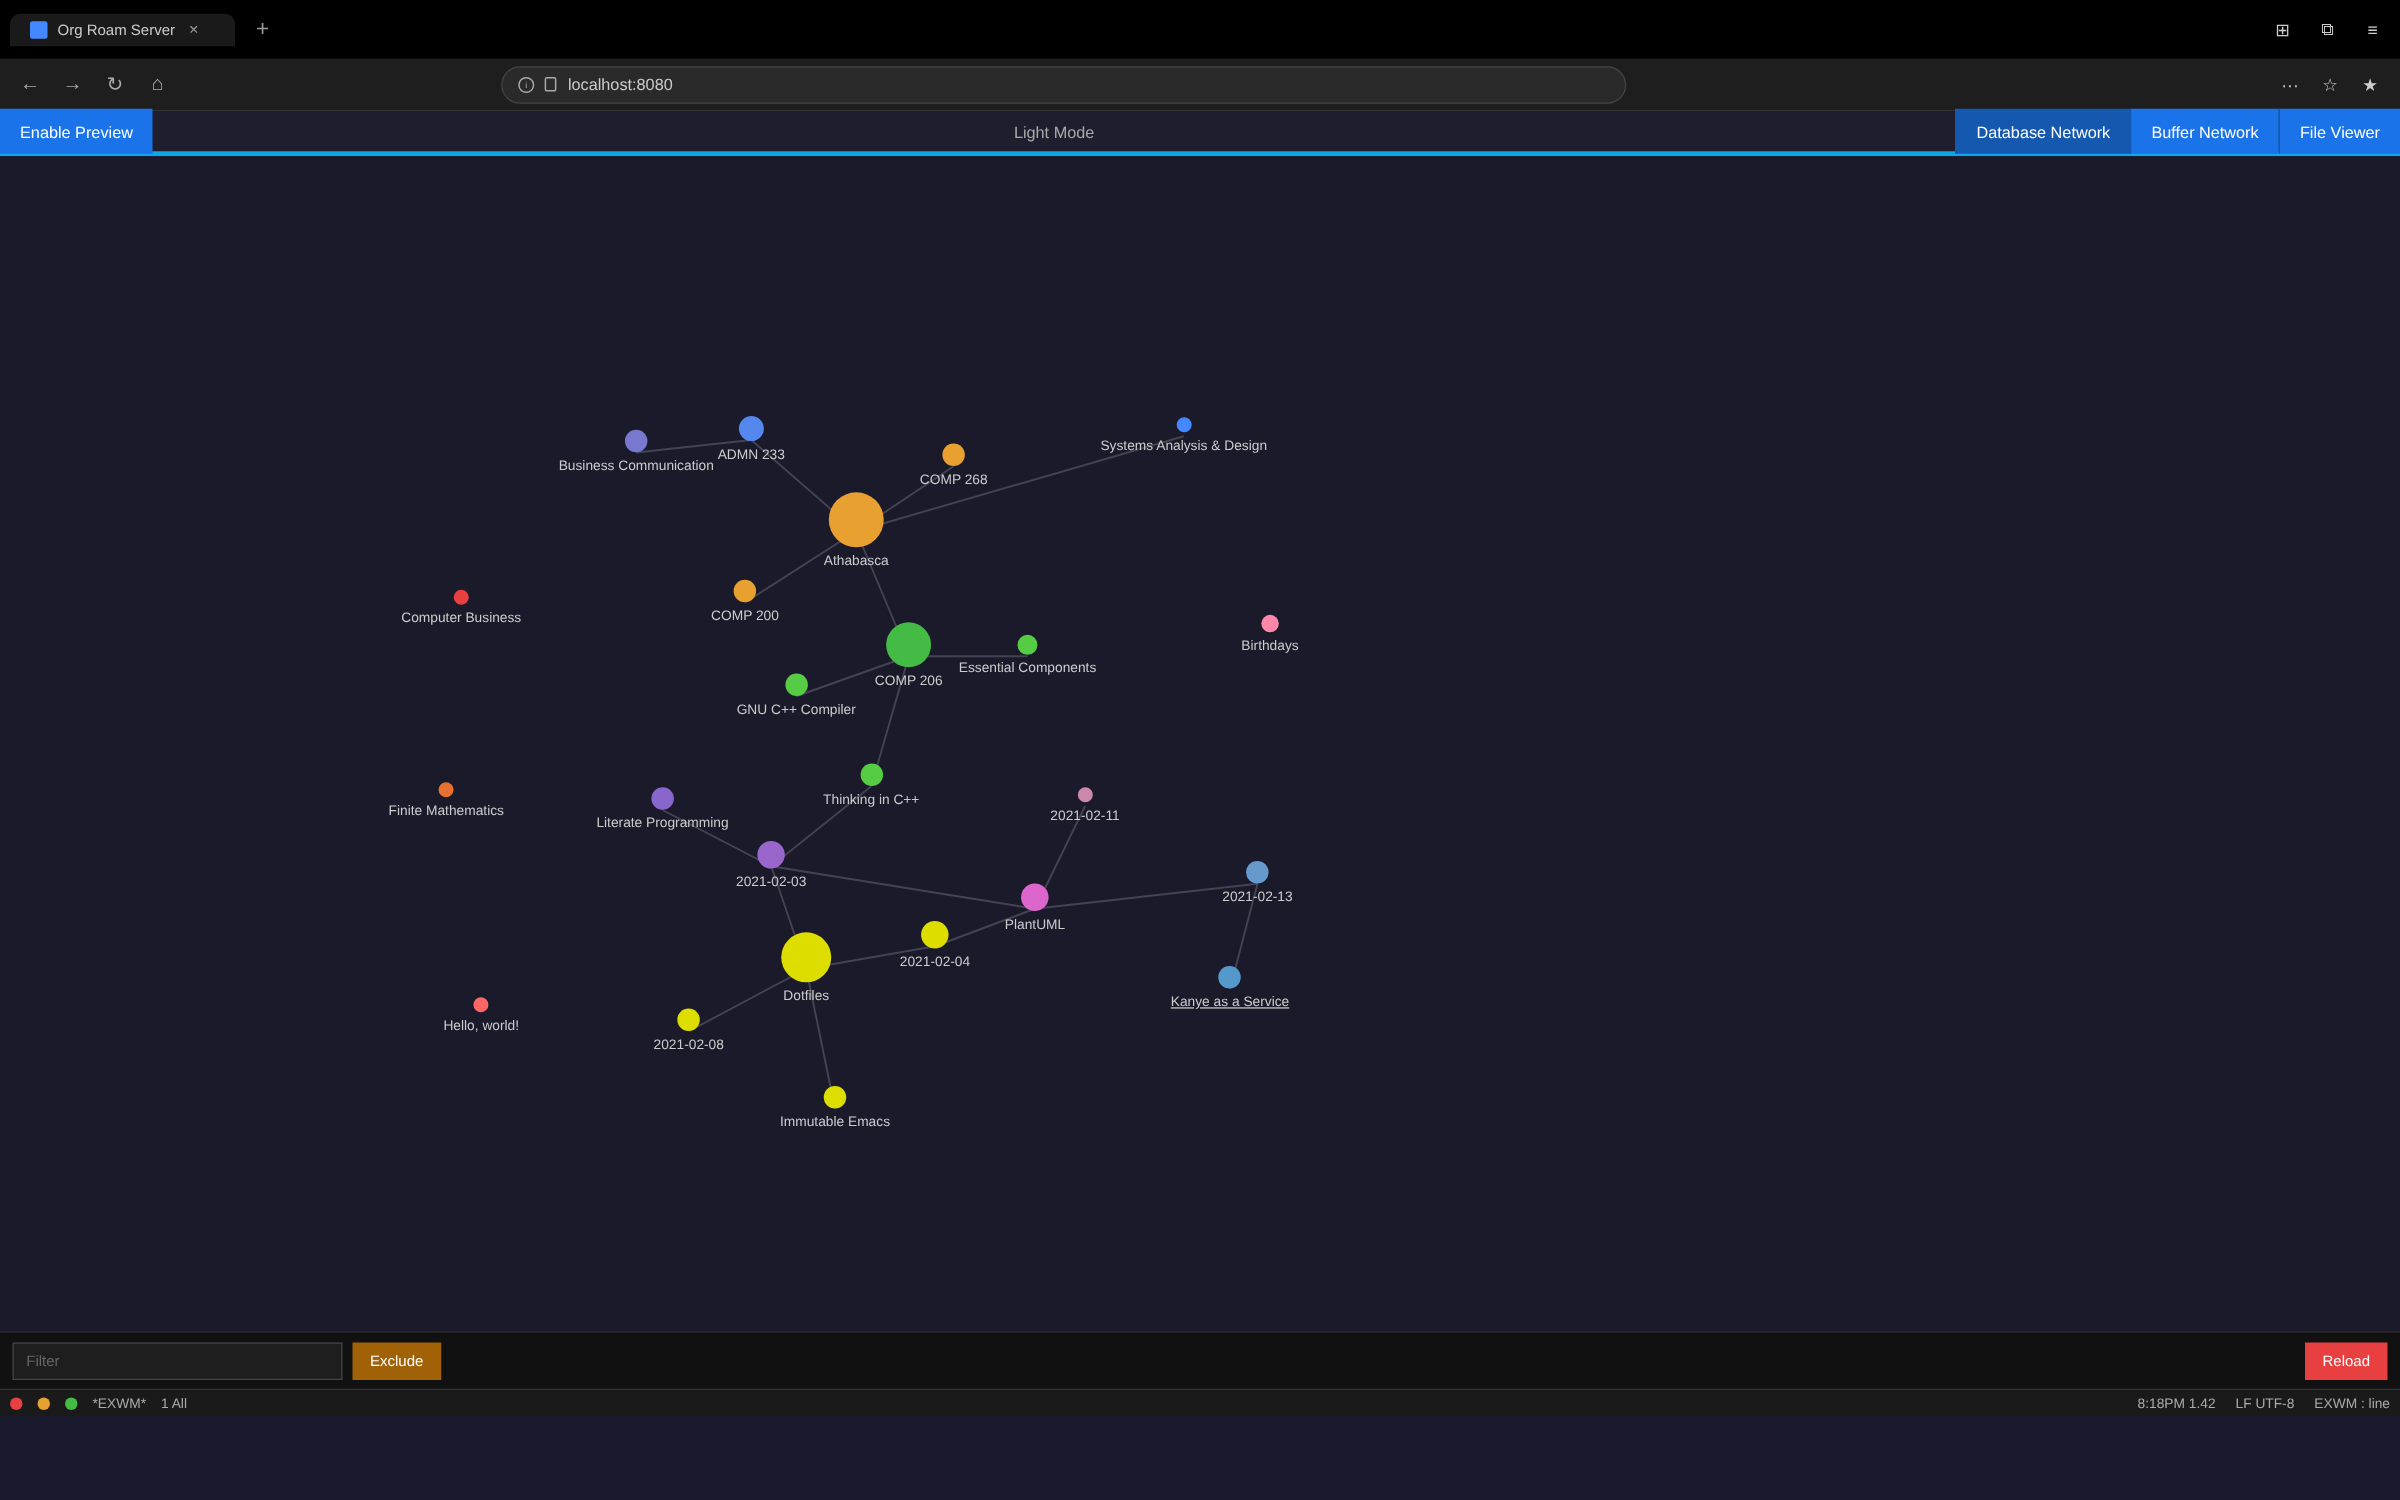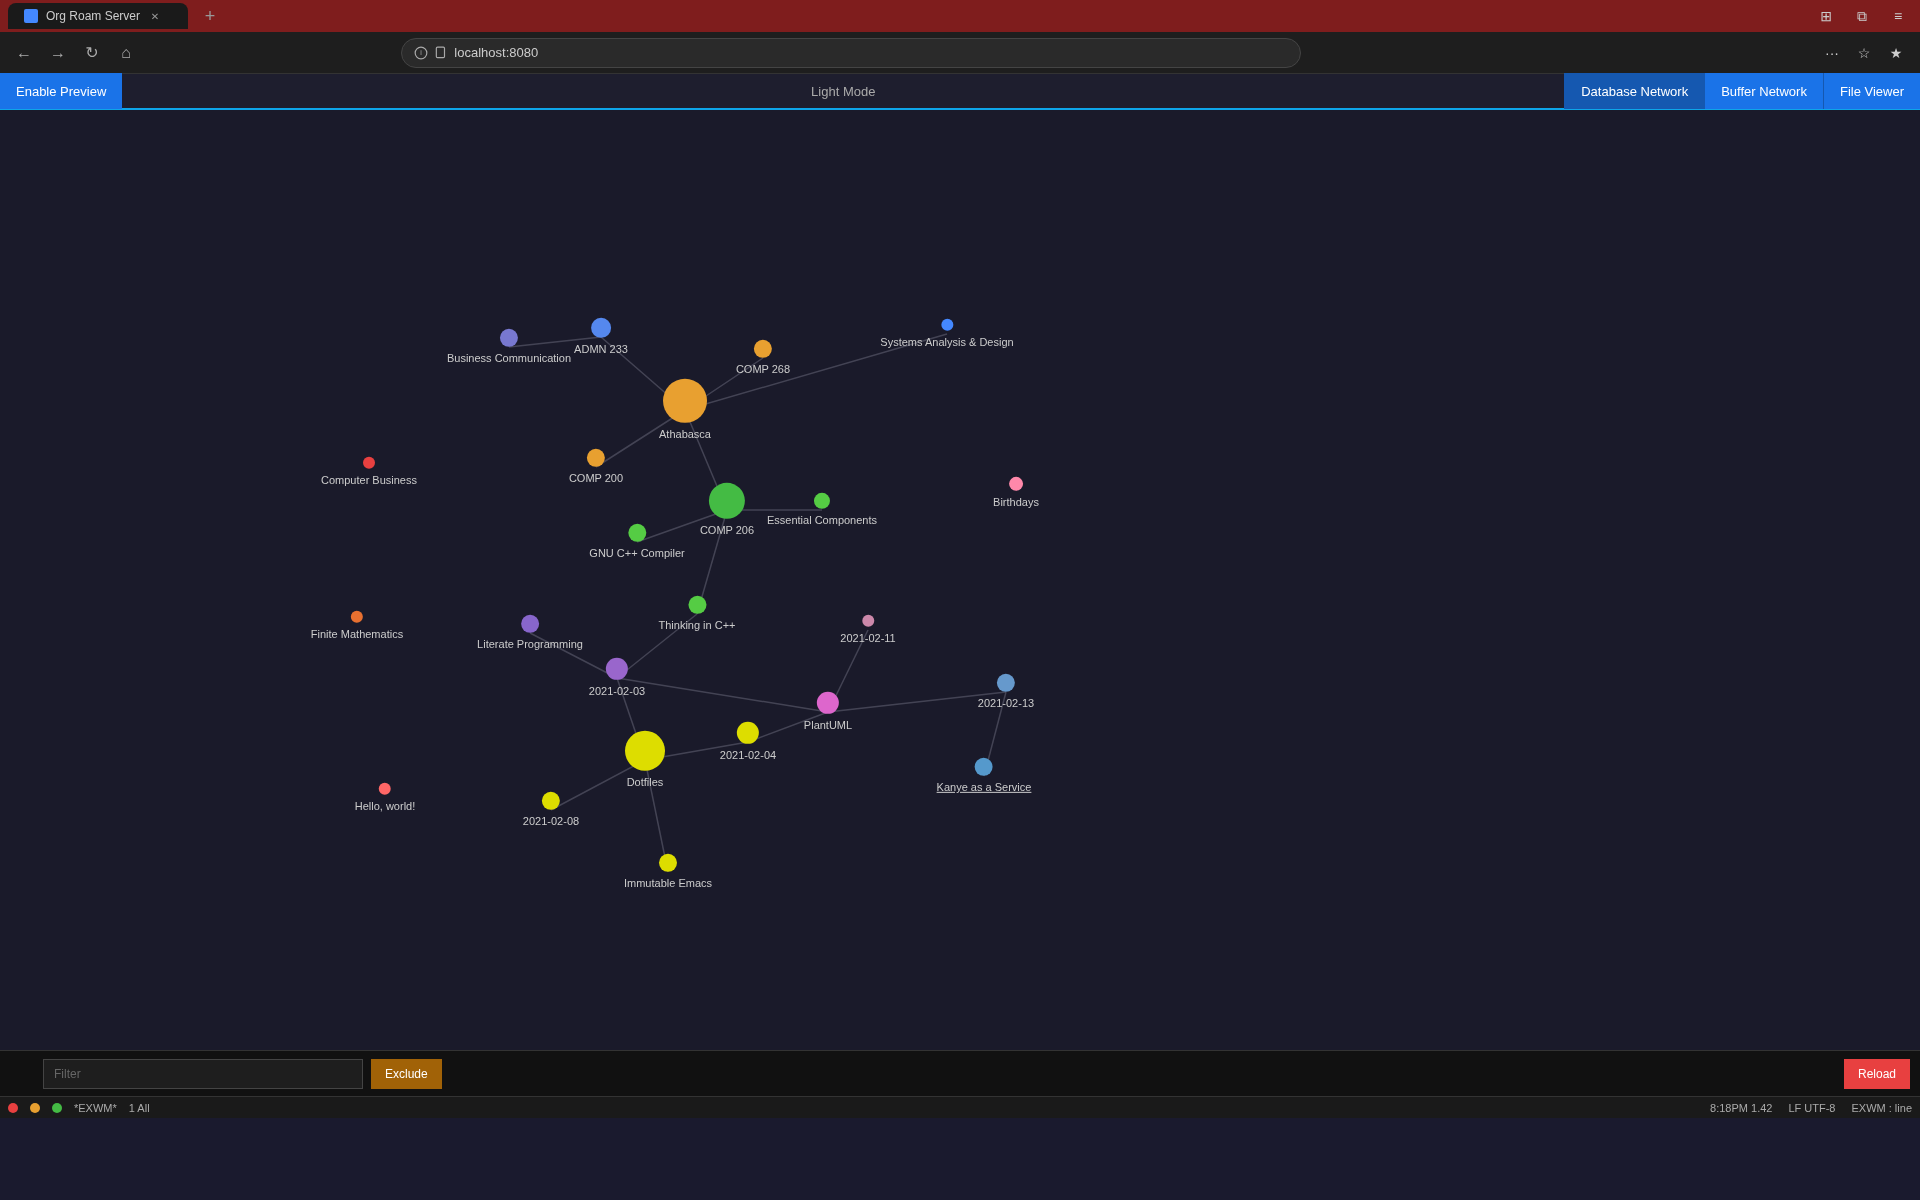--- a/index.html
+++ b/index.html
@@ -1,21 +1,21 @@
 <!DOCTYPE html>
 <html><head>
   <meta charset="utf-8">
   <style>
     * { margin: 0; padding: 0; box-sizing: border-box; }
     body { background: #1a1a2e; color: #ccc; font-family: Arial, sans-serif; font-size: 12px; overflow: hidden; height: 1200px; width: 1920px; }
 
     
     .browser-title-bar {
-      background: #7f1d1d;
-      height: 32px;
+      background: #000000;
+      height: 47px;
       display: flex;
       align-items: center;
       padding: 0 8px;
       gap: 8px;
       text-align: right;
     }
     .browser-tab {
       background: #1a1a1a;
       border-radius: 8px 8px 0 0;
       padding: 6px 16px;
@@ -94,21 +94,21 @@
       gap: 4px;
       align-items: center;
     }
 
     
     .app-toolbar {
       background: #1e1e2e;
       height: 36px;
       display: flex;
       align-items: center;
-      border-bottom: 2px solid #0ea5e9;
+      border-bottom: 4px solid #0ea5e9;
     }
     .btn-enable-preview {
       background: #1a73e8;
       color: white;
       border: none;
       padding: 0 16px;
       height: 36px;
       font-size: 13px;
       cursor: pointer;
     }
@@ -183,23 +183,22 @@
       padding: 0 10px;
       gap: 8px;
       border-top: 1px solid #333;
     }
     .filter-input {
       background: #1e1e1e;
       border: 1px solid #444;
       color: #ccc;
       padding: 6px 10px;
       font-size: 12px;
-      width: 320px;
+      width: 264px;
       height: 30px;
-      margin-left: 33px;
     }
     .filter-input::placeholder { color: #666; }
     .exclude-btn {
       background: #a16207;
       color: white;
       border: none;
       padding: 6px 14px;
       font-size: 12px;
       cursor: pointer;
       height: 30px;

